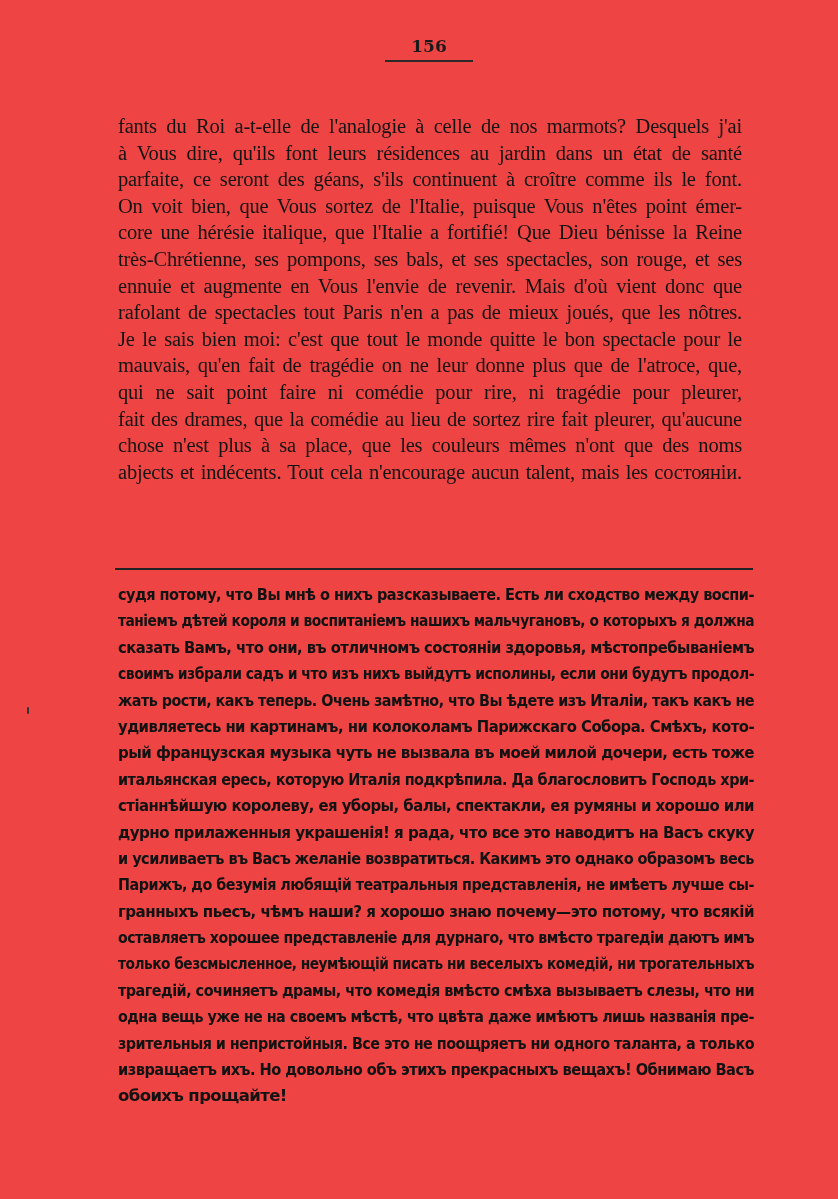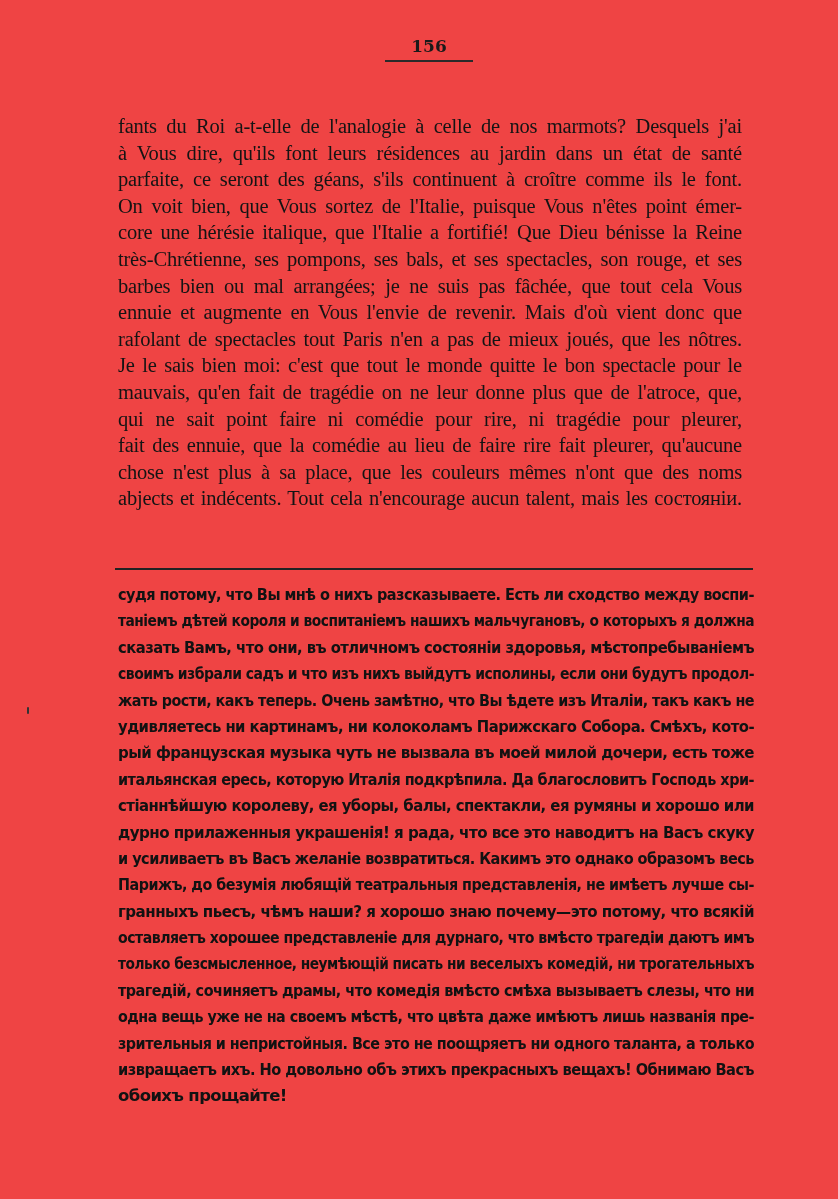--- a/index.html
+++ b/index.html
@@ -45,27 +45,26 @@
   <div class="page-number">156</div>
   <div class="page-number-rule"></div>
 
   <div class="text-block fr-block">
     <span class="line">fants du Roi  a-t-elle de l'analogie à celle de nos marmots? Desquels j'ai</span>
     <span class="line">à Vous dire, qu'ils font leurs résidences au jardin dans un état de santé</span>
     <span class="line">parfaite, ce seront des géans, s'ils continuent à croître comme ils le font.</span>
     <span class="line">On voit bien, que Vous sortez de l'Italie, puisque Vous n'êtes point émer-</span>
     <span class="line">core une hérésie italique, que l'Italie a fortifié! Que Dieu bénisse la Reine</span>
     <span class="line">très-Chrétienne, ses pompons, ses bals, et ses spectacles, son rouge, et ses</span>
-    <span class="line">barbes bien ou mal arrangées; je ne suis pas fâchée, que tout cela Vous</span>
     <span class="line">ennuie et augmente en Vous l'envie de revenir. Mais d'où vient donc que</span>
     <span class="line">rafolant de spectacles tout Paris n'en a pas de mieux joués, que les nôtres.</span>
     <span class="line">Je le sais bien moi: c'est que tout le monde quitte le bon spectacle pour le</span>
     <span class="line">mauvais, qu'en fait de tragédie on ne leur donne plus que de l'atroce, que,</span>
     <span class="line">qui ne sait point faire ni comédie pour rire, ni tragédie pour pleurer,</span>
-    <span class="line">fait des ennuie, que la comédie au lieu de faire rire fait pleurer, qu'aucune</span>
+    <span class="line">fait des drames, que la comédie au lieu de sortez rire fait pleurer, qu'aucune</span>
     <span class="line">chose n'est plus à sa place, que les couleurs mêmes n'ont que des noms</span>
     <span class="line">abjects et indécents. Tout cela n'encourage aucun talent, mais les состояніи.</span>
   </div>
 
   <div class="divider"></div>
 
   <div class="margin-mark"></div>
 
   <div class="text-block ru-block">
     <span class="line" style="transform: scaleX(0.87963);">судя потому, что Вы мнѣ о нихъ разсказываете. Есть ли сходство между воспи-</span>

